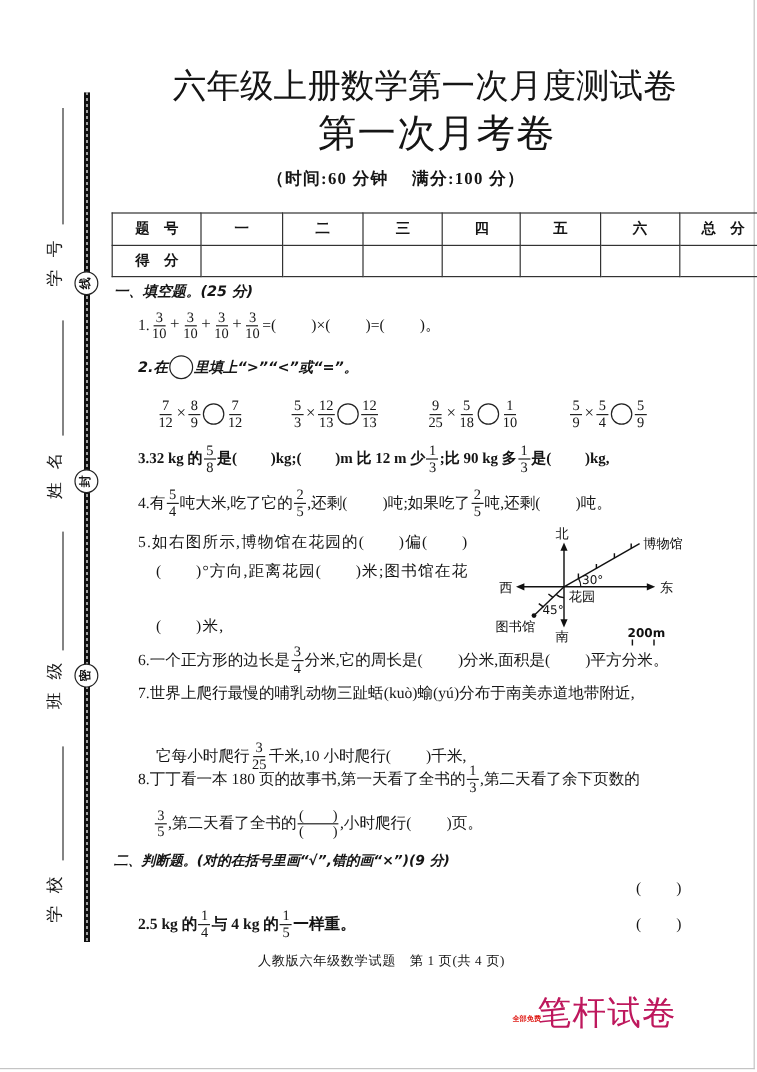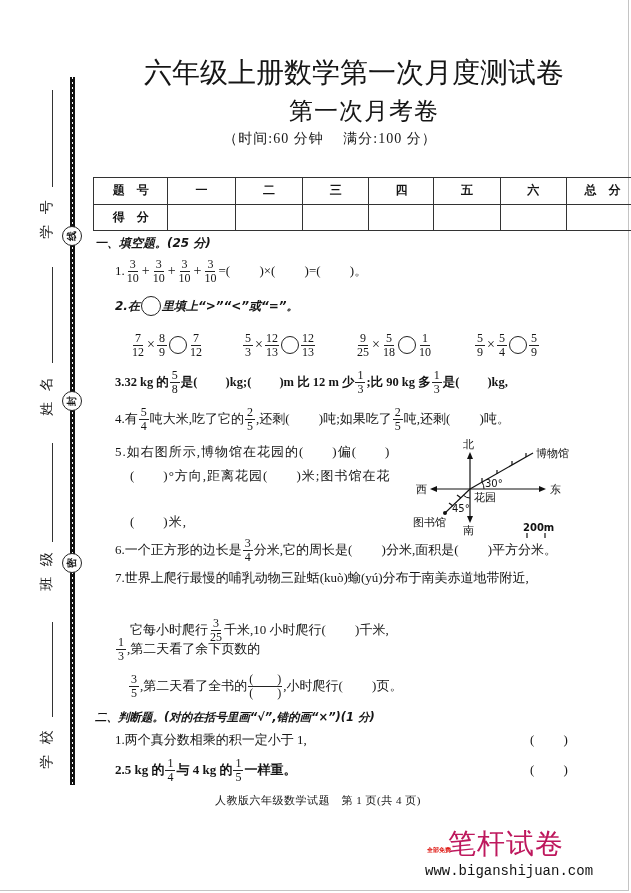--- a/index.html
+++ b/index.html
@@ -13,22 +13,22 @@
         background:repeating-linear-gradient(to bottom,#fff 0 2px,#111 2px 5px);}
   .seal{position:absolute;left:62px;width:18px;height:18px;border:1.3px solid #222;border-radius:50%;
         background:#fff;font-size:10px;font-weight:bold;display:flex;align-items:center;justify-content:center;
         transform:rotate(-90deg);line-height:1;}
   .wline{position:absolute;left:52px;width:1px;background:#333;}
   .field-label{position:absolute;left:16px;width:60px;height:16px;line-height:16px;text-align:center;
         font-size:14px;letter-spacing:3px;transform:rotate(-90deg);font-family:"DejaVu Sans","Liberation Sans",sans-serif;}
   
   .title{position:absolute;left:0;width:631px;text-align:center;white-space:nowrap;}
   .t1{top:58px;font-size:28px;line-height:30px;padding-left:77px;box-sizing:border-box;}
-  .t2{top:97px;font-size:24px;line-height:28px;letter-spacing:1px;padding-left:97px;box-sizing:border-box;}
-  .t3{top:130px;font-size:14px;line-height:18px;font-weight:normal;padding-left:29px;box-sizing:border-box;letter-spacing:1px;}
+  .t2{top:97px;font-size:32px;line-height:28px;letter-spacing:1px;padding-left:97px;box-sizing:border-box;}
+  .t3{top:141px;font-size:14px;line-height:18px;font-weight:bold;padding-left:29px;box-sizing:border-box;letter-spacing:1px;}
   
   .score{position:absolute;left:93px;top:177px;width:546px;height:54px;border-collapse:collapse;
         font-family:"DejaVu Sans","Liberation Sans",sans-serif;font-size:12px;font-weight:bold;}
   .score td{border:1.4px solid #333;text-align:center;height:25px;padding:0;white-space:nowrap;}
   
   .ln{position:absolute;white-space:nowrap;font-size:13px;height:32px;display:flex;align-items:center;}
   .b{font-weight:bold;}
   .sans{font-family:"DejaVu Sans","Liberation Sans",sans-serif;font-style:italic;}
   .frac{display:inline-flex;flex-direction:column;align-items:center;vertical-align:middle;
         font-size:12px;line-height:13px;margin:0 1px;font-weight:normal;font-family:"Liberation Serif","DejaVu Serif",serif;}
@@ -302,42 +302,42 @@
   <div class="ln" style="left:130px;top:594px;margin-top:20px;">
     <span>它每小时爬行</span>
     <span class="frac">
         <span class="num">3</span>
         <span class="den">25</span>
       </span>
     <span>千米,10 小时爬行(　　 )千米,</span>
   </div>
 
   <div class="ln" style="left:115px;top:633px;">
+    <span>8.丁丁看一本 180 页的故事书,第一天看了全书的</span>
     <span class="frac">
         <span class="num">1</span>
         <span class="den">3</span>
       </span>
     <span>,第二天看了余下页数的</span>
   </div>
   <div class="ln" style="left:128px;top:670px;">
     <span class="frac">
         <span class="num">3</span>
         <span class="den">5</span>
       </span>
     <span>,第二天看了全书的</span>
     <span class="frac">
         <span class="num">(　　)</span>
         <span class="den">(　　)</span>
       </span>
     <span>,小时爬行(　　 )页。</span>
   </div>
 
-  <div class="ln b sans" style="left:95px;top:701px;font-size:11.5px;">二、判断题。(对的在括号里画“√”,错的画“×”)(1 分)</div>
-
-  <div class="ln" style="left:115px;top:724px;">1.两个真分数相乘的积一定小于 1,</div>
+  <div class="ln b sans" style="left:95px;top:701px;font-size:11.5px;">二、判断题。(对的在括号里画“√”,错的画“×”)(9 分)</div>
+
   <div class="ln" style="left:530px;top:724px;">(　　 )</div>
 
   <div class="ln b" style="left:115px;top:754px;">
     <span>2.5 kg 的</span>
     <span class="frac">
         <span class="num">1</span>
         <span class="den">4</span>
       </span>
     <span>与 4 kg 的</span>
     <span class="frac">
@@ -345,14 +345,13 @@
         <span class="den">5</span>
       </span>
     <span>一样重。</span>
   </div>
   <div class="ln" style="left:530px;top:754px;">(　　 )</div>
 
   <div class="footer">人教版六年级数学试题　第 1 页(共 4 页)</div>
 
   <div class="wm-brand">笔杆试卷</div>
   <div class="wm-tag" id="wm-tag" style="color: rgb(224, 32, 27);">全部免费</div>
-  <div class="wm-url">www.biganshijuan.com</div>
 </div>
 
 </body></html>

